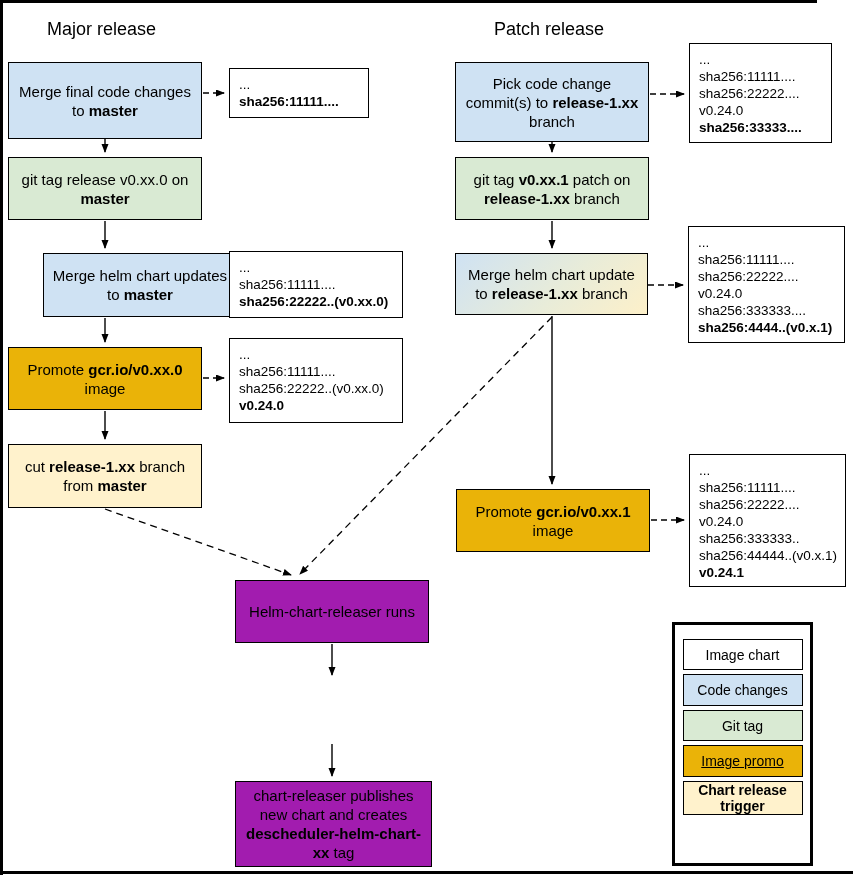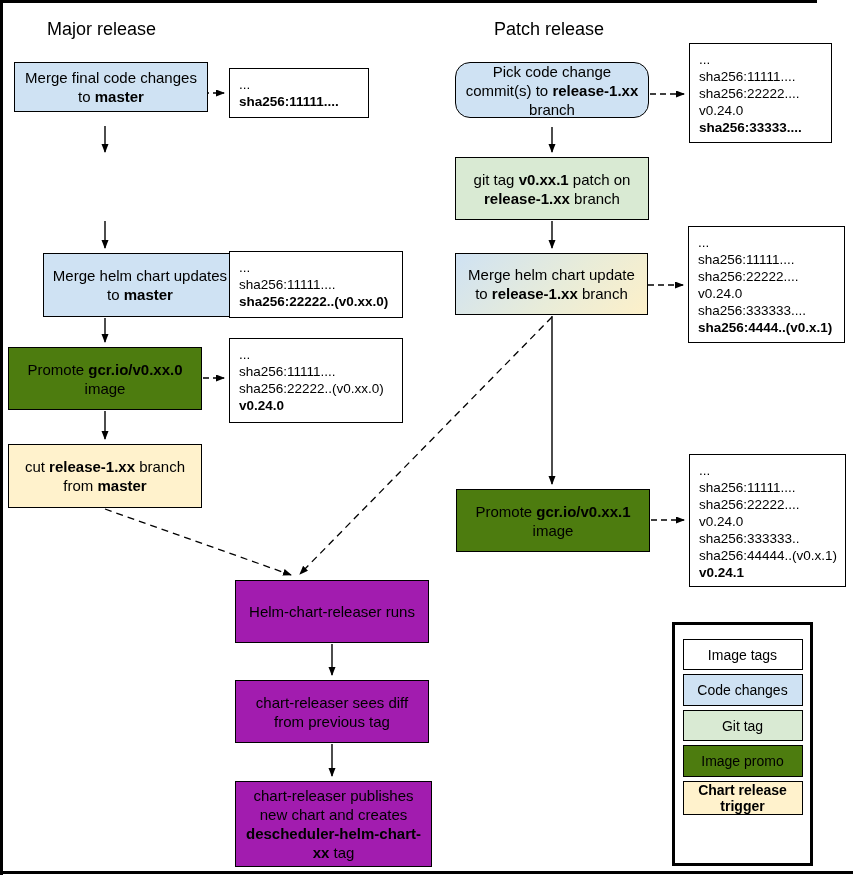--- a/index.html
+++ b/index.html
@@ -11,21 +11,21 @@
   .flow-title{position:absolute;font-size:18px;white-space:nowrap;}
   .node{
     position:absolute;border:1px solid #000;box-sizing:border-box;
     display:flex;align-items:center;justify-content:center;
     text-align:center;font-size:15px;line-height:19px;padding:2px 6px;
     word-break:break-word;
   }
   .node .b, .ann .b{font-weight:bold;}
   .c-blue{background:#cfe2f3;}
   .c-green{background:#d9ead3;}
-  .c-purple{background:#4d7c0f;}
+  .c-purple{background:#eab308;}
   .c-yellow{background:#fff2cc;}
   .c-pink{background:#a21caf;}
   .c-grad{background:linear-gradient(135deg,#cfe2f3 0%,#e8ecd9 55%,#fdf0c9 100%);}
   .c-white{background:#ffffff;}
   .c-pink-light{background:#f3bebe;}
   .ann{
     position:absolute;border:1px solid #000;background:#fff;box-sizing:border-box;
     font-size:13.5px;line-height:17px;padding:7px 9px;text-align:left;
     white-space:nowrap;overflow:hidden;
   }
@@ -76,22 +76,25 @@
     <line x1="203" y1="285" x2="224" y2="285" stroke="#000" stroke-width="1.3" stroke-dasharray="6 4" marker-end="url(#ah)"></line>
     <line x1="203" y1="378" x2="224" y2="378" stroke="#000" stroke-width="1.3" stroke-dasharray="6 4" marker-end="url(#ah)"></line>
     <line x1="650" y1="94" x2="684" y2="94" stroke="#000" stroke-width="1.3" stroke-dasharray="6 4" marker-end="url(#ah)"></line>
     <line x1="648" y1="285" x2="683" y2="285" stroke="#000" stroke-width="1.3" stroke-dasharray="6 4" marker-end="url(#ah)"></line>
     <line x1="651" y1="520" x2="684" y2="520" stroke="#000" stroke-width="1.3" stroke-dasharray="6 4" marker-end="url(#ah)"></line>
 
     <line x1="105" y1="509" x2="291" y2="575" stroke="#000" stroke-width="1.3" stroke-dasharray="7 5" marker-end="url(#ah)"></line>
     <line x1="552" y1="317" x2="300" y2="574" stroke="#000" stroke-width="1.3" stroke-dasharray="7 5" marker-end="url(#ah)"></line>
   </svg>
 
-  <div class="node c-blue" style="left:14px;top:62px;width:194px;height:50px;">
+  <div class="node c-blue" style="left:8px;top:62px;width:194px;height:77px;">
       <span><span>Merge final code changes to </span><span class="b">master</span></span>
+    </div>
+  <div class="node c-green" style="left:8px;top:157px;width:194px;height:63px;">
+      <span><span>git tag release v0.xx.0 on </span><span class="b">master</span></span>
     </div>
   <div class="node c-blue" style="left:4px;top:253px;width:194px;height:64px;margin-left:39px;">
       <span><span>Merge helm chart updates to </span><span class="b">master</span></span>
     </div>
   <div class="node c-purple" style="left:8px;top:347px;width:194px;height:63px;">
       <span><span>Promote </span><span class="b">gcr.io/v0.xx.0</span><span> image</span></span>
     </div>
   <div class="node c-yellow" style="left:8px;top:444px;width:194px;height:64px;">
       <span><span>cut </span><span class="b">release-1.xx</span><span> branch from </span><span class="b">master</span></span>
     </div>
@@ -105,21 +108,21 @@
       <div class="ln">sha256:11111....</div>
       <div class="ln b">sha256:22222..(v0.xx.0)</div>
     </div>
   <div class="ann" style="left:229px;top:338px;width:174px;height:85px;">
       <div class="ln">...</div>
       <div class="ln">sha256:11111....</div>
       <div class="ln">sha256:22222..(v0.xx.0)</div>
       <div class="ln b">v0.24.0</div>
     </div>
 
-  <div class="node c-blue" style="left:455px;top:62px;width:194px;height:56px;border-radius:15px;">
+  <div class="node c-blue" style="left:455px;top:62px;width:194px;height:80px;">
       <span><span>Pick code change commit(s) to </span><span class="b">release-1.xx</span><span> branch</span></span>
     </div>
   <div class="node c-green" style="left:455px;top:157px;width:194px;height:63px;">
       <span><span>git tag </span><span class="b">v0.xx.1</span><span> patch on </span><span class="b">release-1.xx</span><span> branch</span></span>
     </div>
   <div class="node c-grad" style="left:455px;top:253px;width:193px;height:62px;">
       <span><span>Merge helm chart update to </span><span class="b">release-1.xx</span><span> branch</span></span>
     </div>
   <div class="node c-purple" style="left:456px;top:489px;width:194px;height:63px;">
       <span><span>Promote </span><span class="b">gcr.io/v0.xx.1</span><span> image</span></span>
@@ -146,38 +149,35 @@
       <div class="ln">sha256:22222....</div>
       <div class="ln">v0.24.0</div>
       <div class="ln">sha256:333333..</div>
       <div class="ln">sha256:44444..(v0.x.1)</div>
       <div class="ln b">v0.24.1</div>
     </div>
 
   <div class="node c-pink" style="left:235px;top:580px;width:194px;height:63px;">
       <span><span>Helm-chart-releaser runs</span></span>
     </div>
-  <div class="node c-pink" style="left:235px;top:680px;width:194px;height:63px;">
-      <span><span>chart-releaser sees diff from previous tag</span></span>
-    </div>
   <div class="node c-pink" style="left:235px;top:781px;width:197px;height:86px;">
       <span><span>chart-releaser publishes new chart and creates </span><span class="b">descheduler-helm-chart-xx</span><span> tag</span></span>
     </div>
 
   <div id="legend">
     <div class="legend-item c-white" style="height:31px;">
-        <span>Image tags</span>
+        <span>Image chart</span>
       </div>
     <div class="legend-item c-blue" style="height:32px;text-align:center;">
         <span>Code changes</span>
       </div>
     <div class="legend-item c-green" style="height:31px;">
         <span>Git tag</span>
       </div>
-    <div class="legend-item c-purple" style="height:32px;">
+    <div class="legend-item c-purple" style="height:32px;text-decoration:underline;">
         <span>Image promo</span>
       </div>
     <div class="legend-item c-yellow" style="height:34px;font-weight:bold;">
         <span>Chart release trigger</span>
       </div>
   </div>
 
 </div>
 
 </body></html>

